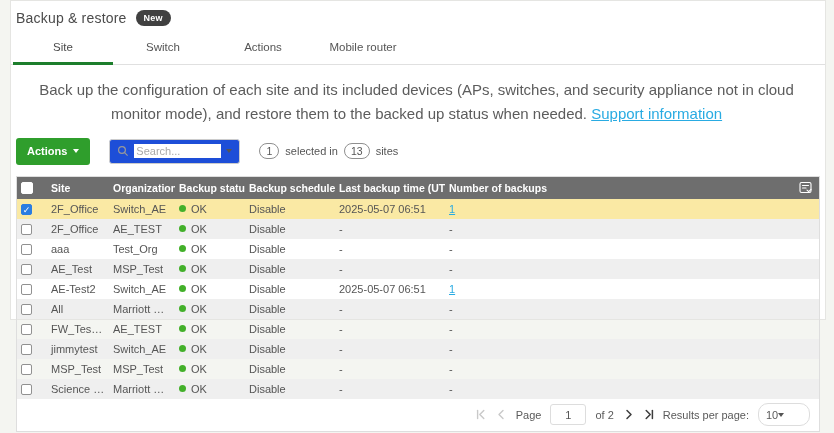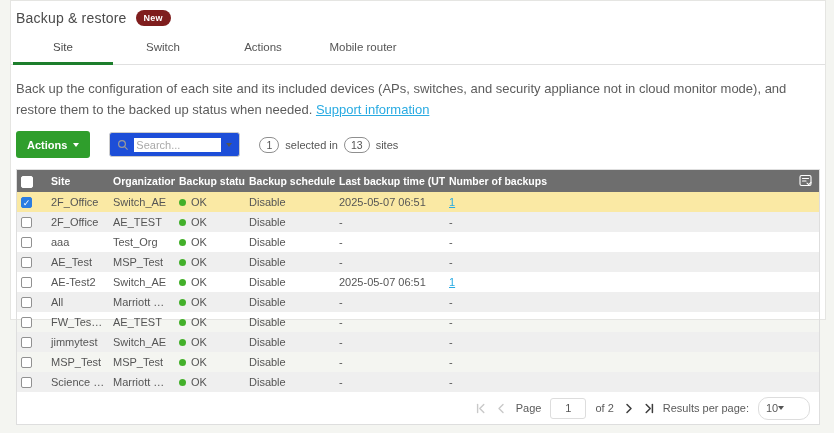--- a/index.html
+++ b/index.html
@@ -8,34 +8,34 @@
     background: #f4f5f1; position: relative;
     font-family: "Liberation Sans", "DejaVu Sans", sans-serif;
   }
   .card {
     position: absolute; top: 0; left: 10px; width: 816px; height: 320px;
     background: #fff; border: 1px solid #e5e5e2;
   }
   .page-header { display: flex; align-items: center; gap: 9px; margin: 9px 0 0 5px; }
   .page-title { font-size: 14px; color: #4b4b4b; font-weight: 500; letter-spacing: .2px; }
   .badge {
-    background: #7f1d1d; color: #fff; font-size: 9px; font-weight: 700;
+    background: #404040; color: #fff; font-size: 9px; font-weight: 700;
     padding: 3px 8px; border-radius: 9px; letter-spacing: .2px;
   }
   .tabs { display: flex; margin-top: 7px; border-bottom: 1px solid #e0e0e0; padding-left: 2px; }
   .tab {
     width: 100px; text-align: center; font-size: 11.5px; color: #555;
     padding: 8px 0 11px; position: relative; cursor: pointer;
   }
   .tab.active { color: #4a4a4a; }
   .tab.active::after {
     content: ""; position: absolute; left: 0; right: 0; bottom: -1px;
     height: 3px; background: #1d7e2c;
   }
-  .desc { margin: 13px 8px 0 5px; font-size: 13px; color: #5c5c5c; line-height: 1.62; }
+  .desc { margin: 13px 8px 0 5px; font-size: 15px; color: #5c5c5c; line-height: 1.62; text-align: center; }
   .desc a { color: #29abe2; }
   .controls { display: flex; align-items: center; margin: 11px 0 0 5px; gap: 19px; }
   .btn-actions {
     background: #2f9e2c; border: none; color: #fff; font-weight: 700; font-size: 11px;
     border-radius: 3px; height: 27px; padding: 0 11px; display: flex; align-items: center;
     gap: 6px; font-family: inherit; cursor: pointer;
   }
   .caret {
     width: 0; height: 0; display: inline-block;
     border-left: 3.5px solid transparent; border-right: 3.5px solid transparent;

